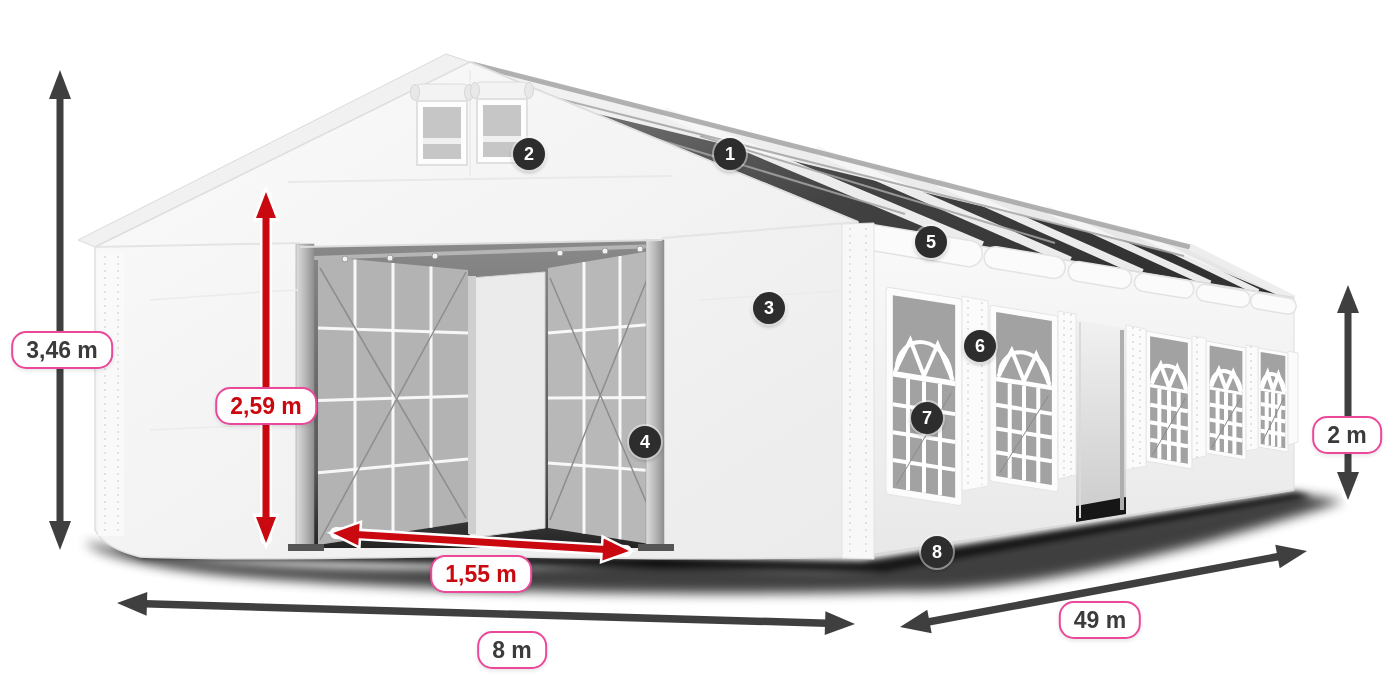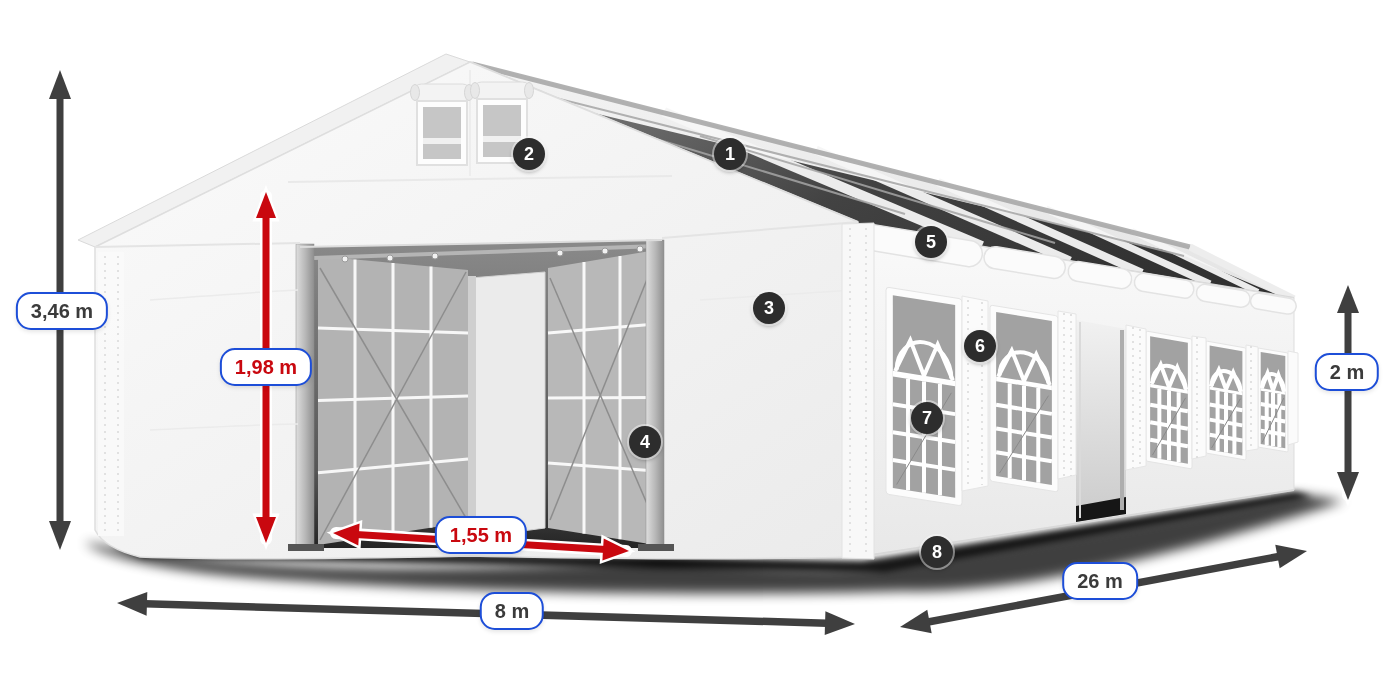--- a/index.html
+++ b/index.html
@@ -4,24 +4,25 @@
 <style>
   html,body{margin:0;padding:0;background:#fff;}
   .stage{
     position:relative;width:1400px;height:700px;background:#ffffff;overflow:hidden;
     font-family:"Liberation Sans","DejaVu Sans",sans-serif;
   }
   .stage svg{position:absolute;left:0;top:0;}
   
   .pill{
     position:absolute;transform:translate(-50%,-50%);
-    background:#fff;border:2px solid #1d4ed8;border-radius:15px;
-    padding:3px 13px;font-weight:bold;font-size:20px;line-height:28px;
+    background:#fff;border:2px solid #ec4899;border-radius:15px;
+    padding:3px 13px;font-weight:bold;font-size:23px;line-height:28px;
     color:#3b3b3b;white-space:nowrap;box-shadow:0 2px 4px rgba(0,0,0,.10);
     z-index:30;
+    margin-top:39px;
   }
   .pill.red{color:#c9080f;}
   
   .badge{
     position:absolute;transform:translate(-50%,-50%);
     width:32px;height:32px;border-radius:50%;
     background:#2d2d2d;color:#fff;text-align:center;
     font-weight:bold;font-size:18px;line-height:32px;
     box-shadow:0 0 0 2px rgba(255,255,255,.45),0 2px 4px rgba(0,0,0,.35);
     z-index:40;cursor:pointer;
@@ -302,25 +303,25 @@
     <line x1="1348" y1="290" x2="1348" y2="495" stroke="#fff" stroke-width="12" stroke-linecap="round"></line>
     <polygon points="1348,285 1336.5,314 1359.5,314" fill="#fff" stroke="#fff" stroke-width="5"></polygon>
     <polygon points="1348,500 1336.5,471 1359.5,471" fill="#fff" stroke="#fff" stroke-width="5"></polygon>
     <line x1="1348" y1="308" x2="1348" y2="477" stroke="#3f3f3f" stroke-width="7"></line>
     <polygon points="1348,285 1337,313 1359,313" fill="#3f3f3f"></polygon>
     <polygon points="1348,500 1337,472 1359,472" fill="#3f3f3f"></polygon>
   </g>
 </svg>
 
 <div class="pill" style="left:62px;  top:311px">3,46 m</div>
-<div class="pill red" style="left:266px; top:367px">1,98 m</div>
+<div class="pill red" style="left:266px; top:367px">2,59 m</div>
 <div class="pill red" style="left:481px; top:535px">1,55 m</div>
 <div class="pill" style="left:512px; top:611px">8 m</div>
-<div class="pill" style="left:1100px;top:581px">26 m</div>
-<div class="pill" style="left:1347px;top:372px">2 m</div>
+<div class="pill" style="left:1100px;top:581px">49 m</div>
+<div class="pill" style="left:1347px;top:396px">2 m</div>
 
 <div class="badge" style="left:730px;top:154px">1</div>
 <div class="badge" style="left:529px;top:154px">2</div>
 <div class="badge" style="left:769px;top:308px">3</div>
 <div class="badge" style="left:645px;top:442px">4</div>
 <div class="badge" style="left:931px;top:242px">5</div>
 <div class="badge" style="left:980px;top:346px">6</div>
 <div class="badge" style="left:927px;top:418px">7</div>
 <div class="badge" style="left:937px;top:552px">8</div>
 

